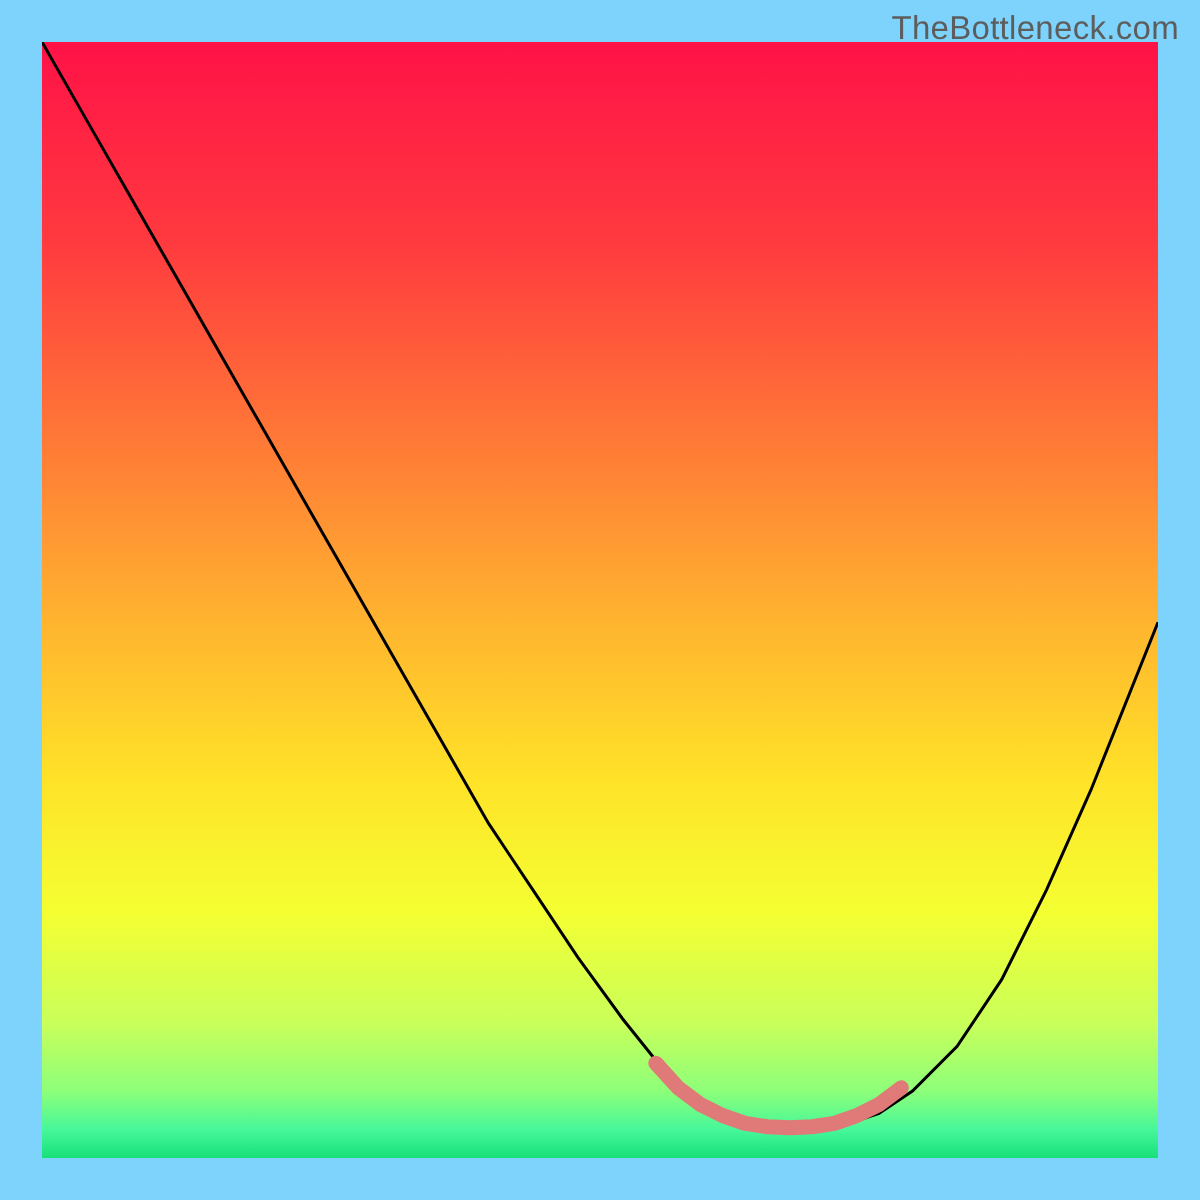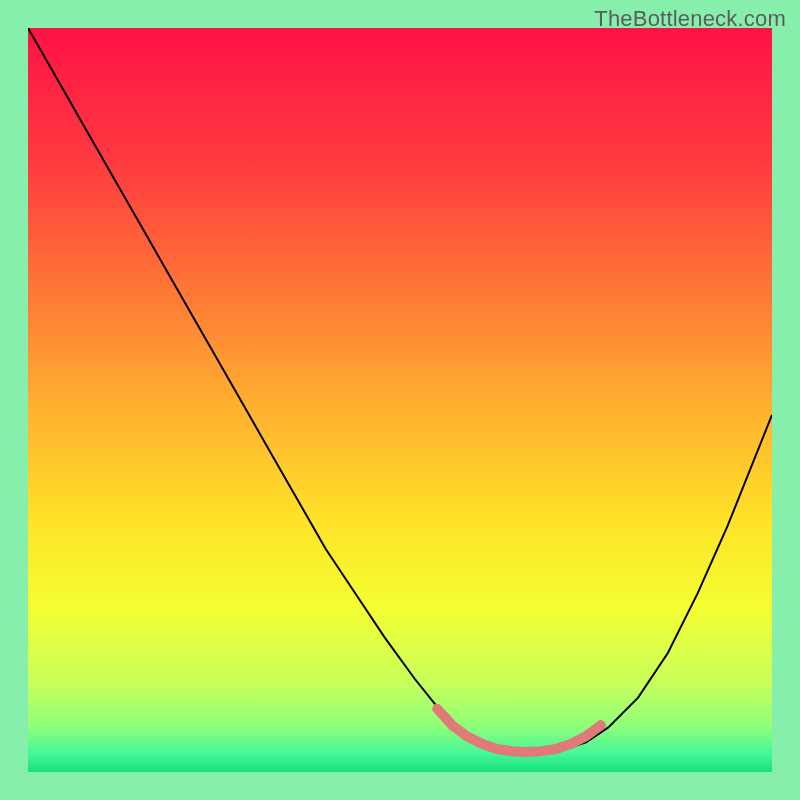--- a/index.html
+++ b/index.html
@@ -8,21 +8,21 @@
     background: #000;
     width: 800px;
     height: 800px;
     position: relative;
     font-family: Arial, Helvetica, sans-serif;
   }
   .frame {
     position: absolute;
     left: 0; top: 0;
     width: 800px; height: 800px;
-    background: #86efac;
+    background: #7dd3fc;
   }
   .plot-area {
     position: absolute;
     left: 28px;
     top: 28px;
     width: 744px;
     height: 744px;
     overflow: hidden;
   }
   .watermark {

